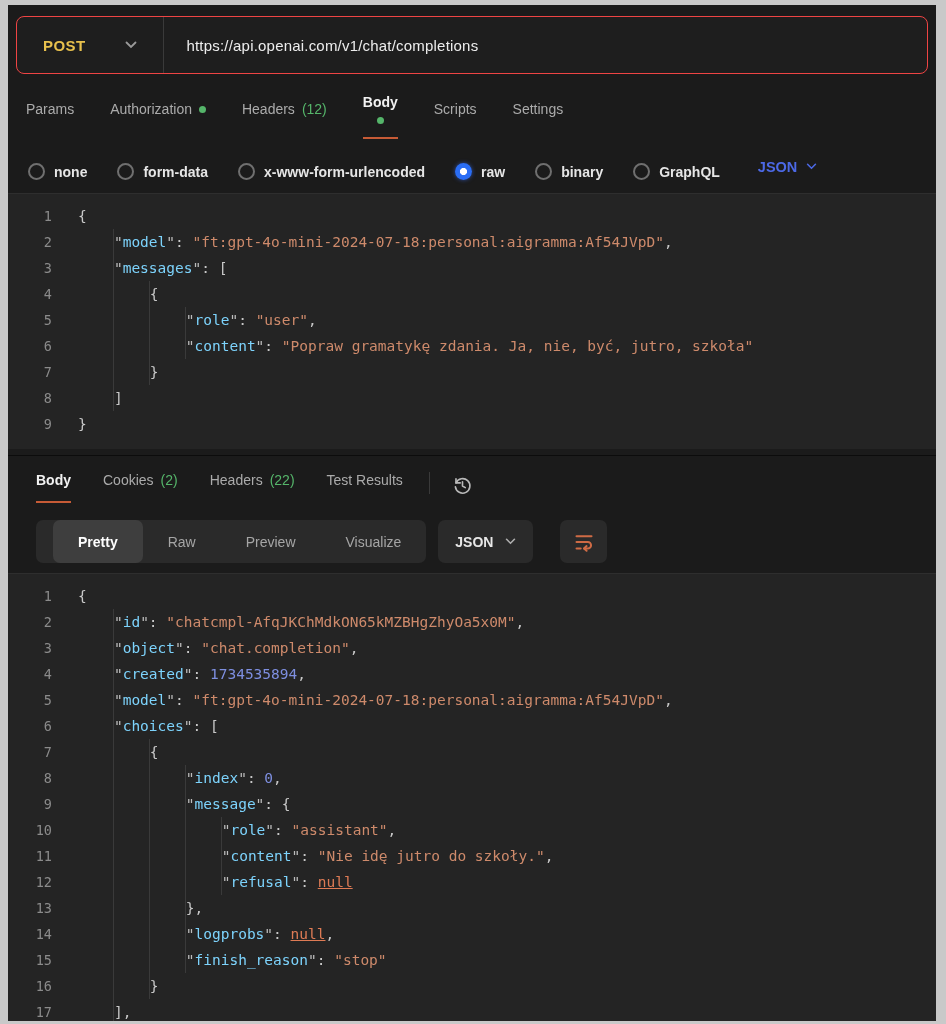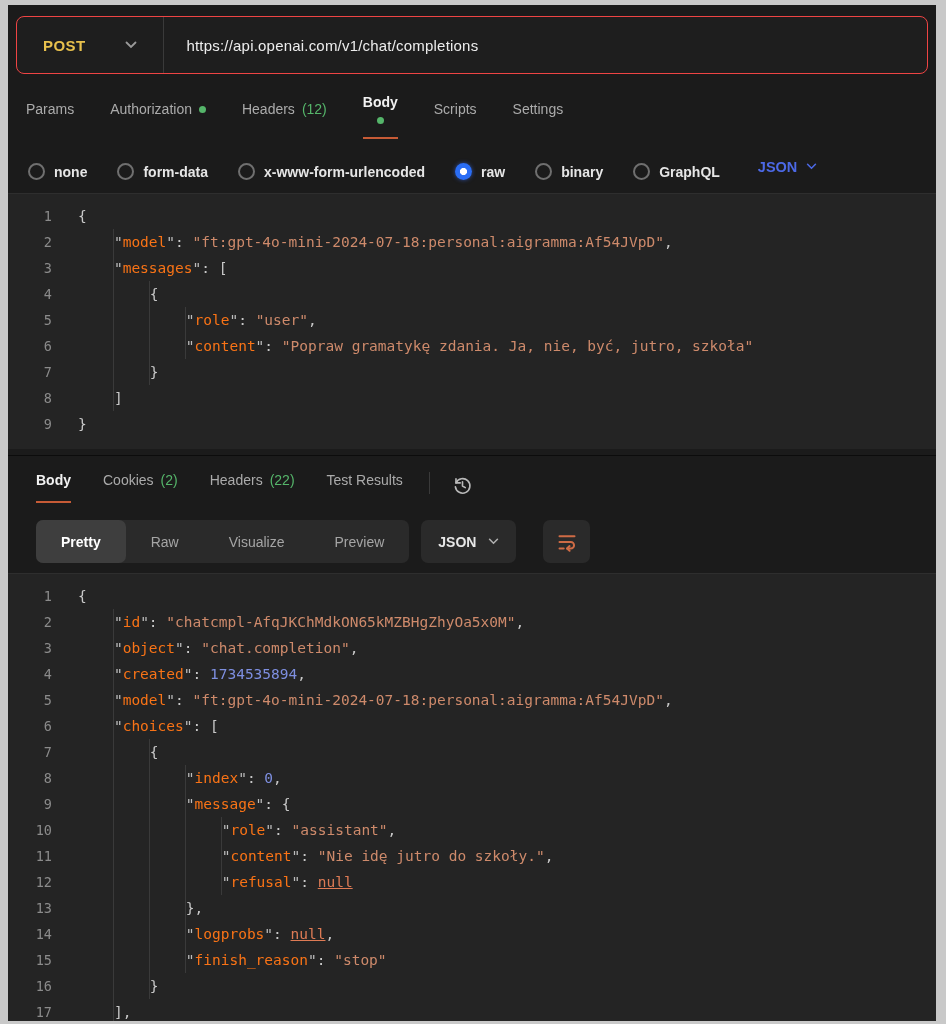--- a/index.html
+++ b/index.html
@@ -31,34 +31,34 @@
 
   
   .code-editor { background:#242424; border-top:1px solid #2e2e2e; padding:9px 0 12px 0; font-family:"DejaVu Sans Mono", monospace; }
   .code-editor.request { flex:none; }
   .code-editor.response { flex:1; overflow:hidden; margin-top:10px; }
   .code-line { display:flex; line-height:26px; font-size:14.5px; }
   .ln { flex:none; width:44px; text-align:right; margin-right:26px; color:#8b8b8b; font-size:13.5px; }
   .lc { white-space:pre; color:#c9c9c9; }
   .ind { display:inline-block; border-right:1px solid #3a3a3a; }
   .tk-q { color:#bdbdbd; }
-  .tk-k { color:#f97316; }
+  .tk-k { color:#7dd3fc; }
   .tk-p { color:#c9c9c9; }
   .tk-s { color:#ce8a6b; }
   .tk-n { color:#7e8fe0; }
   .tk-u { color:#de7b55;text-decoration:underline; }
 
   
   .response-section { border-top:1px solid #0c0c0c; margin-top:6px; padding-top:16px; flex:1; display:flex; flex-direction:column; min-height:0; }
   .res-tabs { display:flex; gap:32px; padding-left:28px; align-items:flex-start; flex:none; }
   .res-extra { display:flex; align-items:center; gap:20px; margin-left:-6px; padding-bottom:13px; }
   .history-btn { width:26px; height:26px; display:flex; align-items:center; justify-content:center; cursor:pointer; }
 
   .res-toolbar { display:flex; align-items:center; padding:9px 0 0 28px; flex:none; }
-  .seg-control { display:flex; background:#2a2a2a; border-radius:7px; height:43px; align-items:stretch; }
+  .seg-control { display:flex; background:#2a2a2a; border-radius:7px; height:43px; align-items:stretch;padding-left:17px; }
   .seg-item { padding:0 25px; display:flex; align-items:center; font-size:14px; color:#a5a5a5; font-weight:500; border-radius:7px; cursor:pointer; }
   .seg-item.active { background:#3e3e3e; color:#ffffff; font-weight:700; }
   .view-lang { margin-left:12px; height:43px; background:#2a2a2a; border-radius:7px; display:flex; align-items:center; gap:12px; padding:0 17px; cursor:pointer; }
   .view-lang-label { color:#e8e8e8; font-size:14px; font-weight:600; }
   .wrap-btn { margin-left:27px; width:47px; height:43px; background:#2a2a2a; border-radius:7px; display:flex; align-items:center; justify-content:center; cursor:pointer; }
 </style>
 </head>
 <body>
 
 <div class="app">
@@ -195,22 +195,22 @@
             <path d="M12 8.2v4.3l2.9 1.7"></path>
           </svg>
         </div>
       </div>
     </div>
 
     <div class="res-toolbar">
       <div class="seg-control">
         <div class="seg-item active">Pretty</div>
         <div class="seg-item">Raw</div>
+        <div class="seg-item">Preview</div>
         <div class="seg-item">Visualize</div>
-        <div class="seg-item">Preview</div>
       </div>
       <div class="view-lang">
         <span class="view-lang-label">JSON</span>
         <svg width="11" height="7" viewBox="0 0 12 8">
             <path d="M1.5 1.5 6 6l4.5-4.5" stroke="#b0b0b0" stroke-width="1.8" fill="none" stroke-linecap="round"></path>
           </svg>
       </div>
       <div class="wrap-btn">
         <svg width="22" height="22" viewBox="0 0 22 22" fill="none" stroke="#cf6b45" stroke-width="2" stroke-linecap="round" stroke-linejoin="round">
           <path d="M3.5 5.3h15"></path>

